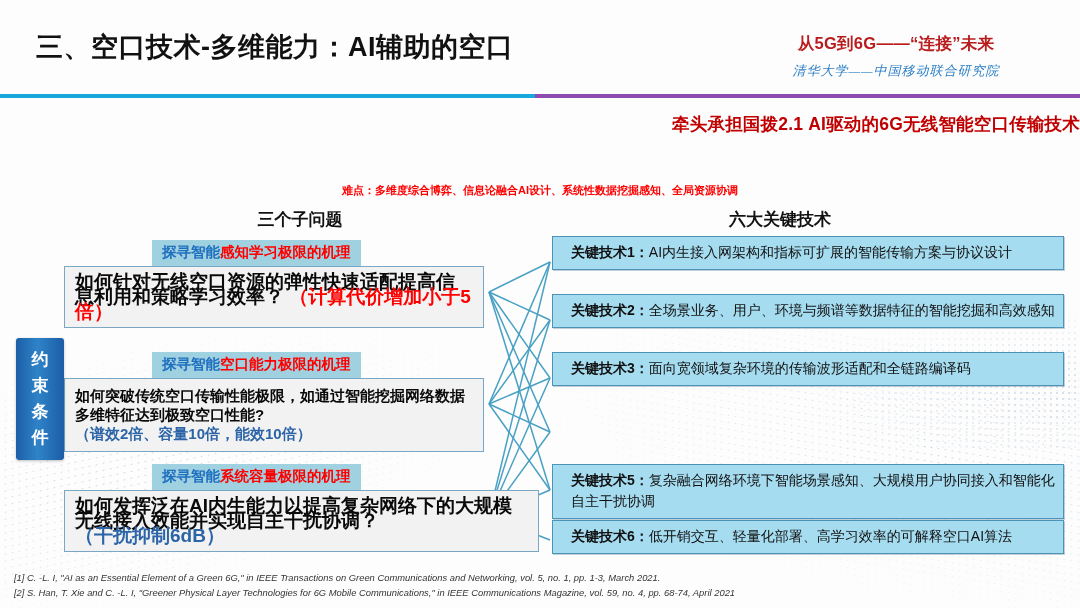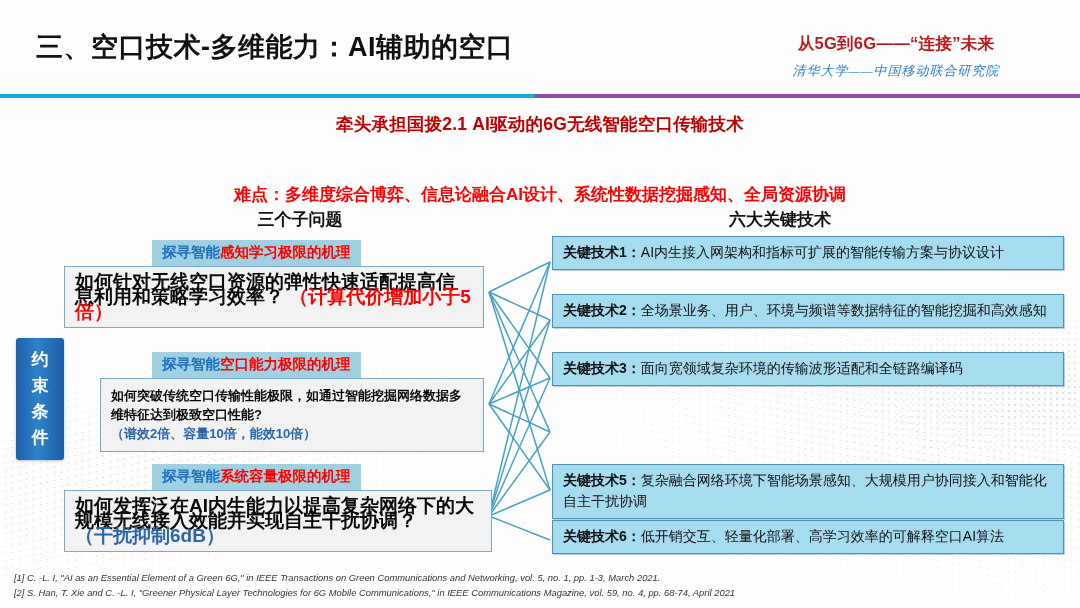--- a/index.html
+++ b/index.html
@@ -60,34 +60,34 @@
     font-family: "Liberation Serif", "DejaVu Serif", serif; font-style: italic;
     letter-spacing: 1px;
   }
   .rule {
     position: absolute; left: 0; top: 94px; width: 1080px; height: 4px;
     background: linear-gradient(to right, #17a9dd 0%, #17a9dd 49.5%, #8e4bad 49.5%, #8e4bad 100%);
   }
 
   
   .proj-title {
-    position: absolute; left: 0; top: 112px; width: 1080px; text-align: center;
+    position: absolute; left: 0; top: 112px; width: 1080px; text-align: right;
     font-size: 17.5px; font-weight: bold; color: #c00000; letter-spacing: .2px;
   }
 
   
   .sci-block {
     position: absolute; left: 22px; top: 139px; width: 1042px;
     font-size: 13.6px; font-weight: bold; line-height: 22px; color: #111;
     text-align: left;
   }
   .sci-block .r { color: #ff0000; }
   .diff-line {
     position: absolute; left: 0; top: 183px; width: 1080px; text-align: center;
-    font-size: 17px; font-weight: bold; color: #ff0000;
+    font-size: 11px; font-weight: bold; color: #ff0000;
   }
 
   
   .col-head {
     position: absolute; font-size: 17px; font-weight: bold; color: #111;
   }
   .col-head.left  { left: 150px; top: 208px; width: 300px; text-align: center; }
   .col-head.right { left: 630px; top: 208px; width: 300px; text-align: center; }
 
   
@@ -108,27 +108,27 @@
     margin-left: 88px;
   }
   .sub-head .r { color: #ff0000; }
   .sub-body {
     background: #f2f2f2; border: 1.4px solid #7aa8c4;
     padding: 7px 10px 8px 10px; font-size: 19px; font-weight: bold;
     color: #0a0a0a; line-height: 15px;
   }
   .sub-body .note { color: #ff0000; font-weight: bold; }
   .sub-body .paren { color: #2c64a8; font-weight: bold; }
-  .sub-body.small { font-size: 13px; line-height: 19px; margin-left: 36px; }
+  .sub-body.small { font-size: 15px; line-height: 19px; }
 
   
   .tech {
     position: absolute; left: 552px; width: 512px;
     background: #a6dcf0; border: 1.4px solid #4d93b8;
-    padding: 5px 8px 6px 10px; font-size: 14px; color: #111; line-height: 21px;
+    padding: 5px 8px 6px 18px; font-size: 14px; color: #111; line-height: 21px;
     box-shadow: 1px 1px 0 rgba(120,150,170,.45);
   }
   .tech b { font-weight: bold; }
 
   
   .mesh { position: absolute; left: 0; top: 0; width: 1080px; height: 608px; pointer-events: none; }
 
   
   .refs {
     position: absolute; left: 14px; bottom: 8px; width: 1050px;
@@ -198,21 +198,21 @@
   <div class="sub" style="left:64px; top:352px; width:420px;">
     <div class="sub-head">
       <span>探寻智能</span><span class="r">空口能力极限的机理</span>
     </div>
     <div class="sub-body small">
       <span>如何突破传统空口传输性能极限，如通过智能挖掘网络数据多维特征达到极致空口性能?</span>
       <div class="paren">（谱效2倍、容量10倍，能效10倍）</div>
     </div>
   </div>
 
-  <div class="sub" style="left:64px; top:464px; width:428px;">
+  <div class="sub" style="left:64px; top:464px; width:475px;">
     <div class="sub-head">
       <span>探寻智能</span><span class="r">系统容量极限的机理</span>
     </div>
     <div class="sub-body">
       <span>如何发挥泛在AI内生能力以提高复杂网络下的大规模无线接入效能并实现自主干扰协调？</span>
       <div class="paren">（干扰抑制6dB）</div>
     </div>
   </div>
 
   <div class="constraint">

